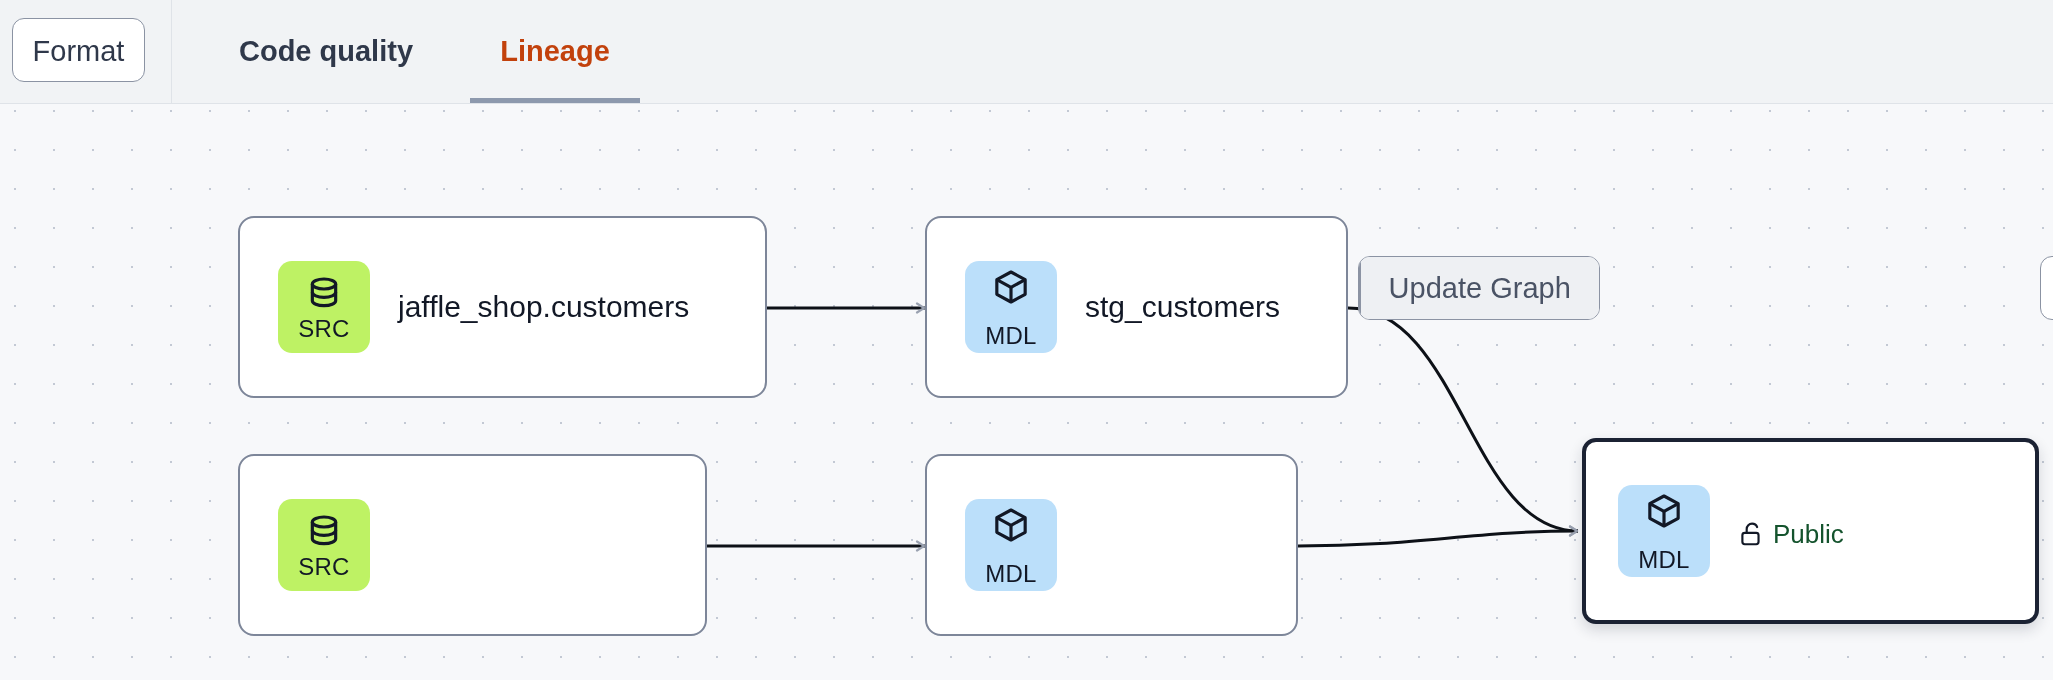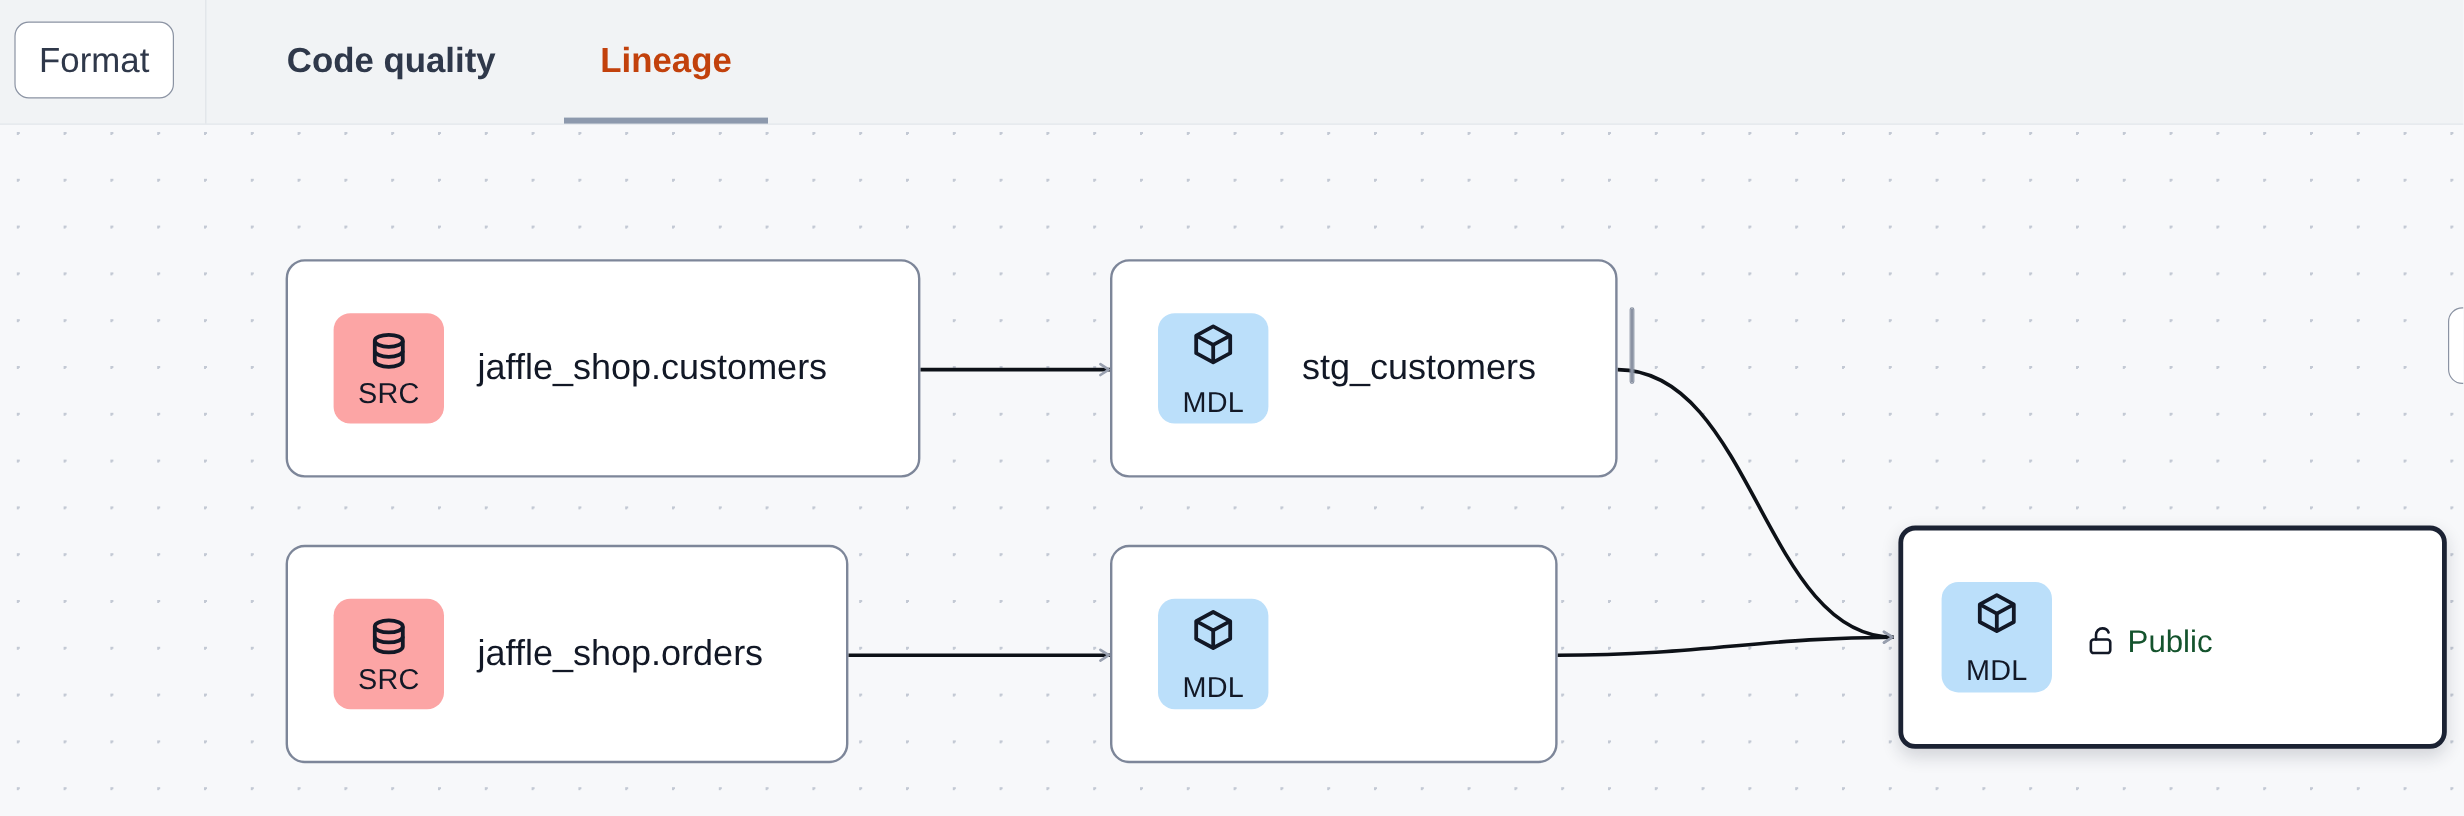--- a/index.html
+++ b/index.html
@@ -127,21 +127,21 @@
     height: 92px;
     border-radius: 14px;
     margin-left: 38px;
     flex: 0 0 auto;
     display: flex;
     flex-direction: column;
     align-items: center;
     justify-content: center;
     box-sizing: border-box;
   }
-  .badge-src { background: #fca5a5; }
+  .badge-src { background: #bef264; }
   .badge-mdl { background: #bbdffa; gap: 14px; }
   .badge-glyph {
     width: 40px;
     height: 40px;
     display: block;
     margin-bottom: 1px;
   }
   .badge-text {
     font-size: 24px;
     color: #121826;
@@ -294,23 +294,20 @@
 
     <div class="node" style="left:238px; top:350px; width:469px; height:182px;">
       <div class="node-badge badge-src">
         <svg class="badge-glyph" viewBox="0 0 24 24">
           <ellipse cx="12" cy="6" rx="7" ry="3" fill="none" stroke="#121826" stroke-width="1.9"></ellipse>
           <path d="M5,6 v5 c0,1.66 3.13,3 7,3 s7,-1.34 7,-3 V6" fill="none" stroke="#121826" stroke-width="1.9"></path>
           <path d="M5,11 v5 c0,1.66 3.13,3 7,3 s7,-1.34 7,-3 v-5" fill="none" stroke="#121826" stroke-width="1.9"></path>
         </svg>
         <span class="badge-text">SRC</span>
       </div>
-      <div class="node-body">
-        <div class="node-title">jaffle_shop.orders</div>
-      </div>
     </div>
 
     <div class="node" style="left:925px; top:350px; width:373px; height:182px;">
       <div class="node-badge badge-mdl">
         <svg class="badge-glyph" viewBox="0 0 24 24">
           <path d="M12,3 L20.5,7.6 L20.5,16.4 L12,21 L3.5,16.4 L3.5,7.6 Z" fill="none" stroke="#121826" stroke-width="1.9" stroke-linejoin="round"></path>
           <path d="M3.5,7.6 L12,12.2 L20.5,7.6" fill="none" stroke="#121826" stroke-width="1.9" stroke-linejoin="round"></path>
           <path d="M12,12.2 L12,21" fill="none" stroke="#121826" stroke-width="1.9"></path>
         </svg>
         <span class="badge-text">MDL</span>
@@ -332,18 +329,19 @@
             <rect x="4" y="12" width="15" height="10.5" rx="2.2" fill="none" stroke="#121826" stroke-width="2"></rect>
             <path d="M8,12 V8.4 C8,5.6 10.2,3.4 13,3.4 C15.2,3.4 17,4.7 17.7,6.6" fill="none" stroke="#121826" stroke-width="2" stroke-linecap="round"></path>
           </svg>
           <span>Public</span>
         </div>
       </div>
     </div>
 
     <div class="selector">
       <div class="selector-divider"></div>
+      <button class="selector-btn">Update Graph</button>
     </div>
 
     <div class="selector-right-partial"></div>
 
   </div>
 </div>
 
 </body></html>

